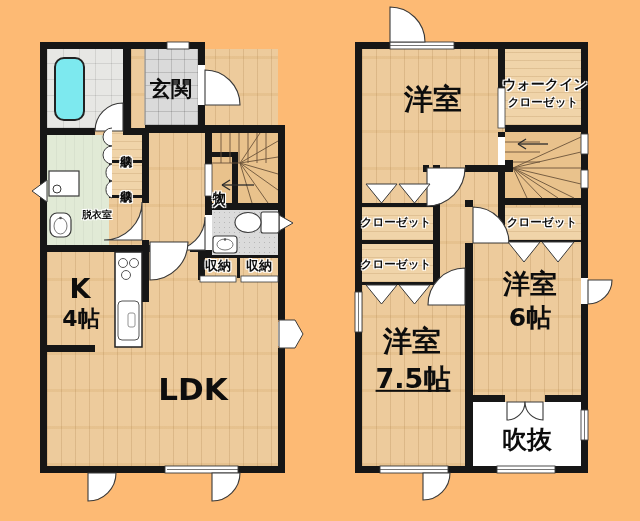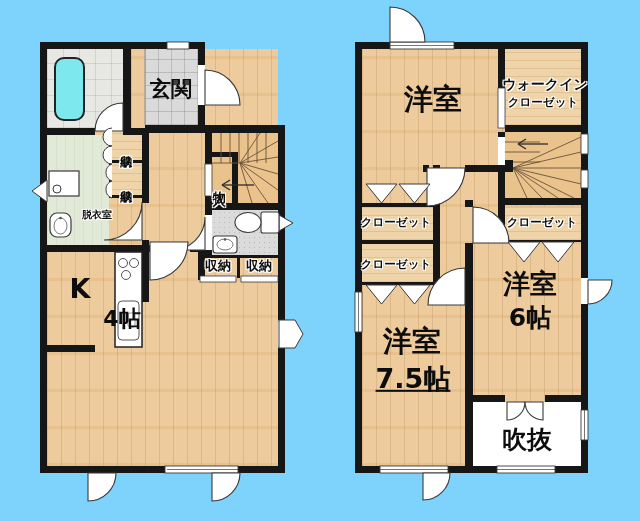--- a/index.html
+++ b/index.html
@@ -1,16 +1,16 @@
 <!DOCTYPE html>
 <html><head>
 <meta charset="utf-8">
 <style>
   html,body{margin:0;padding:0;background:#ffffff;}
-  #canvas{position:relative;width:640px;height:521px;background:#7dd3fc;overflow:hidden;
+  #canvas{position:relative;width:640px;height:521px;background:#fdba74;overflow:hidden;
           font-family:"DejaVu Sans",sans-serif;}
   .room{position:absolute;}
   .wood{background-color:#edcb9c;
     background-image:
       repeating-linear-gradient(90deg, rgba(150,106,52,0.20) 0px, rgba(150,106,52,0.20) 1px, rgba(0,0,0,0) 1px, rgba(0,0,0,0) 14px),
       repeating-linear-gradient(0deg, rgba(214,172,112,0.30) 0px, rgba(214,172,112,0.30) 3px, rgba(0,0,0,0) 3px, rgba(0,0,0,0) 37px);}
   .woodh{background-color:#f0d4a9;
     background-image:repeating-linear-gradient(0deg, rgba(150,106,52,0.18) 0px, rgba(150,106,52,0.18) 1px, rgba(0,0,0,0) 1px, rgba(0,0,0,0) 8px);}
   .stairs{background-color:#e9c28c;}
   .tile{background-color:#dadada;
@@ -262,21 +262,22 @@
   </svg>
 
   <div class="lbl" style="left:171px;top:89px;font-size:21px;">玄関</div>
   <div class="lbl vert halo" style="left:126px;top:146px;font-size:12px;">収納</div>
   <div class="lbl vert halo" style="left:126px;top:181px;font-size:12px;">収納</div>
   <div class="lbl halo" style="left:97px;top:215px;font-size:10px;">脱衣室</div>
   <div class="lbl vert halo" style="left:219px;top:182px;font-size:13px;">物入</div>
   <div class="lbl halo" style="left:218px;top:266px;font-size:13px;">収納</div>
   <div class="lbl halo" style="left:259px;top:266px;font-size:13px;">収納</div>
   <div class="lbl" style="left:80px;top:289px;font-size:27px;">K</div>
-  <div class="lbl" style="left:81px;top:319px;font-size:22px;margin-left:41px;">4帖</div>
+  <div class="lbl" style="left:81px;top:319px;font-size:22px;">4帖</div>
+  <div class="lbl" style="left:193px;top:389px;font-size:31px;">LDK</div>
 
   <div class="lbl" style="left:433px;top:99px;font-size:29px;">洋室</div>
   <div class="lbl halo" style="left:545px;top:84px;font-size:14px;">ウォークイン</div>
   <div class="lbl halo" style="left:543px;top:102px;font-size:11.5px;">クローゼット</div>
   <div class="lbl halo" style="left:396px;top:222px;font-size:11.5px;">クローゼット</div>
   <div class="lbl halo" style="left:542px;top:222px;font-size:11.5px;">クローゼット</div>
   <div class="lbl halo" style="left:396px;top:264px;font-size:11.5px;">クローゼット</div>
   <div class="lbl" style="left:530px;top:284px;font-size:27px;">洋室</div>
   <div class="lbl" style="left:530px;top:318px;font-size:25px;">6帖</div>
   <div class="lbl" style="left:412px;top:341px;font-size:29px;">洋室</div>

